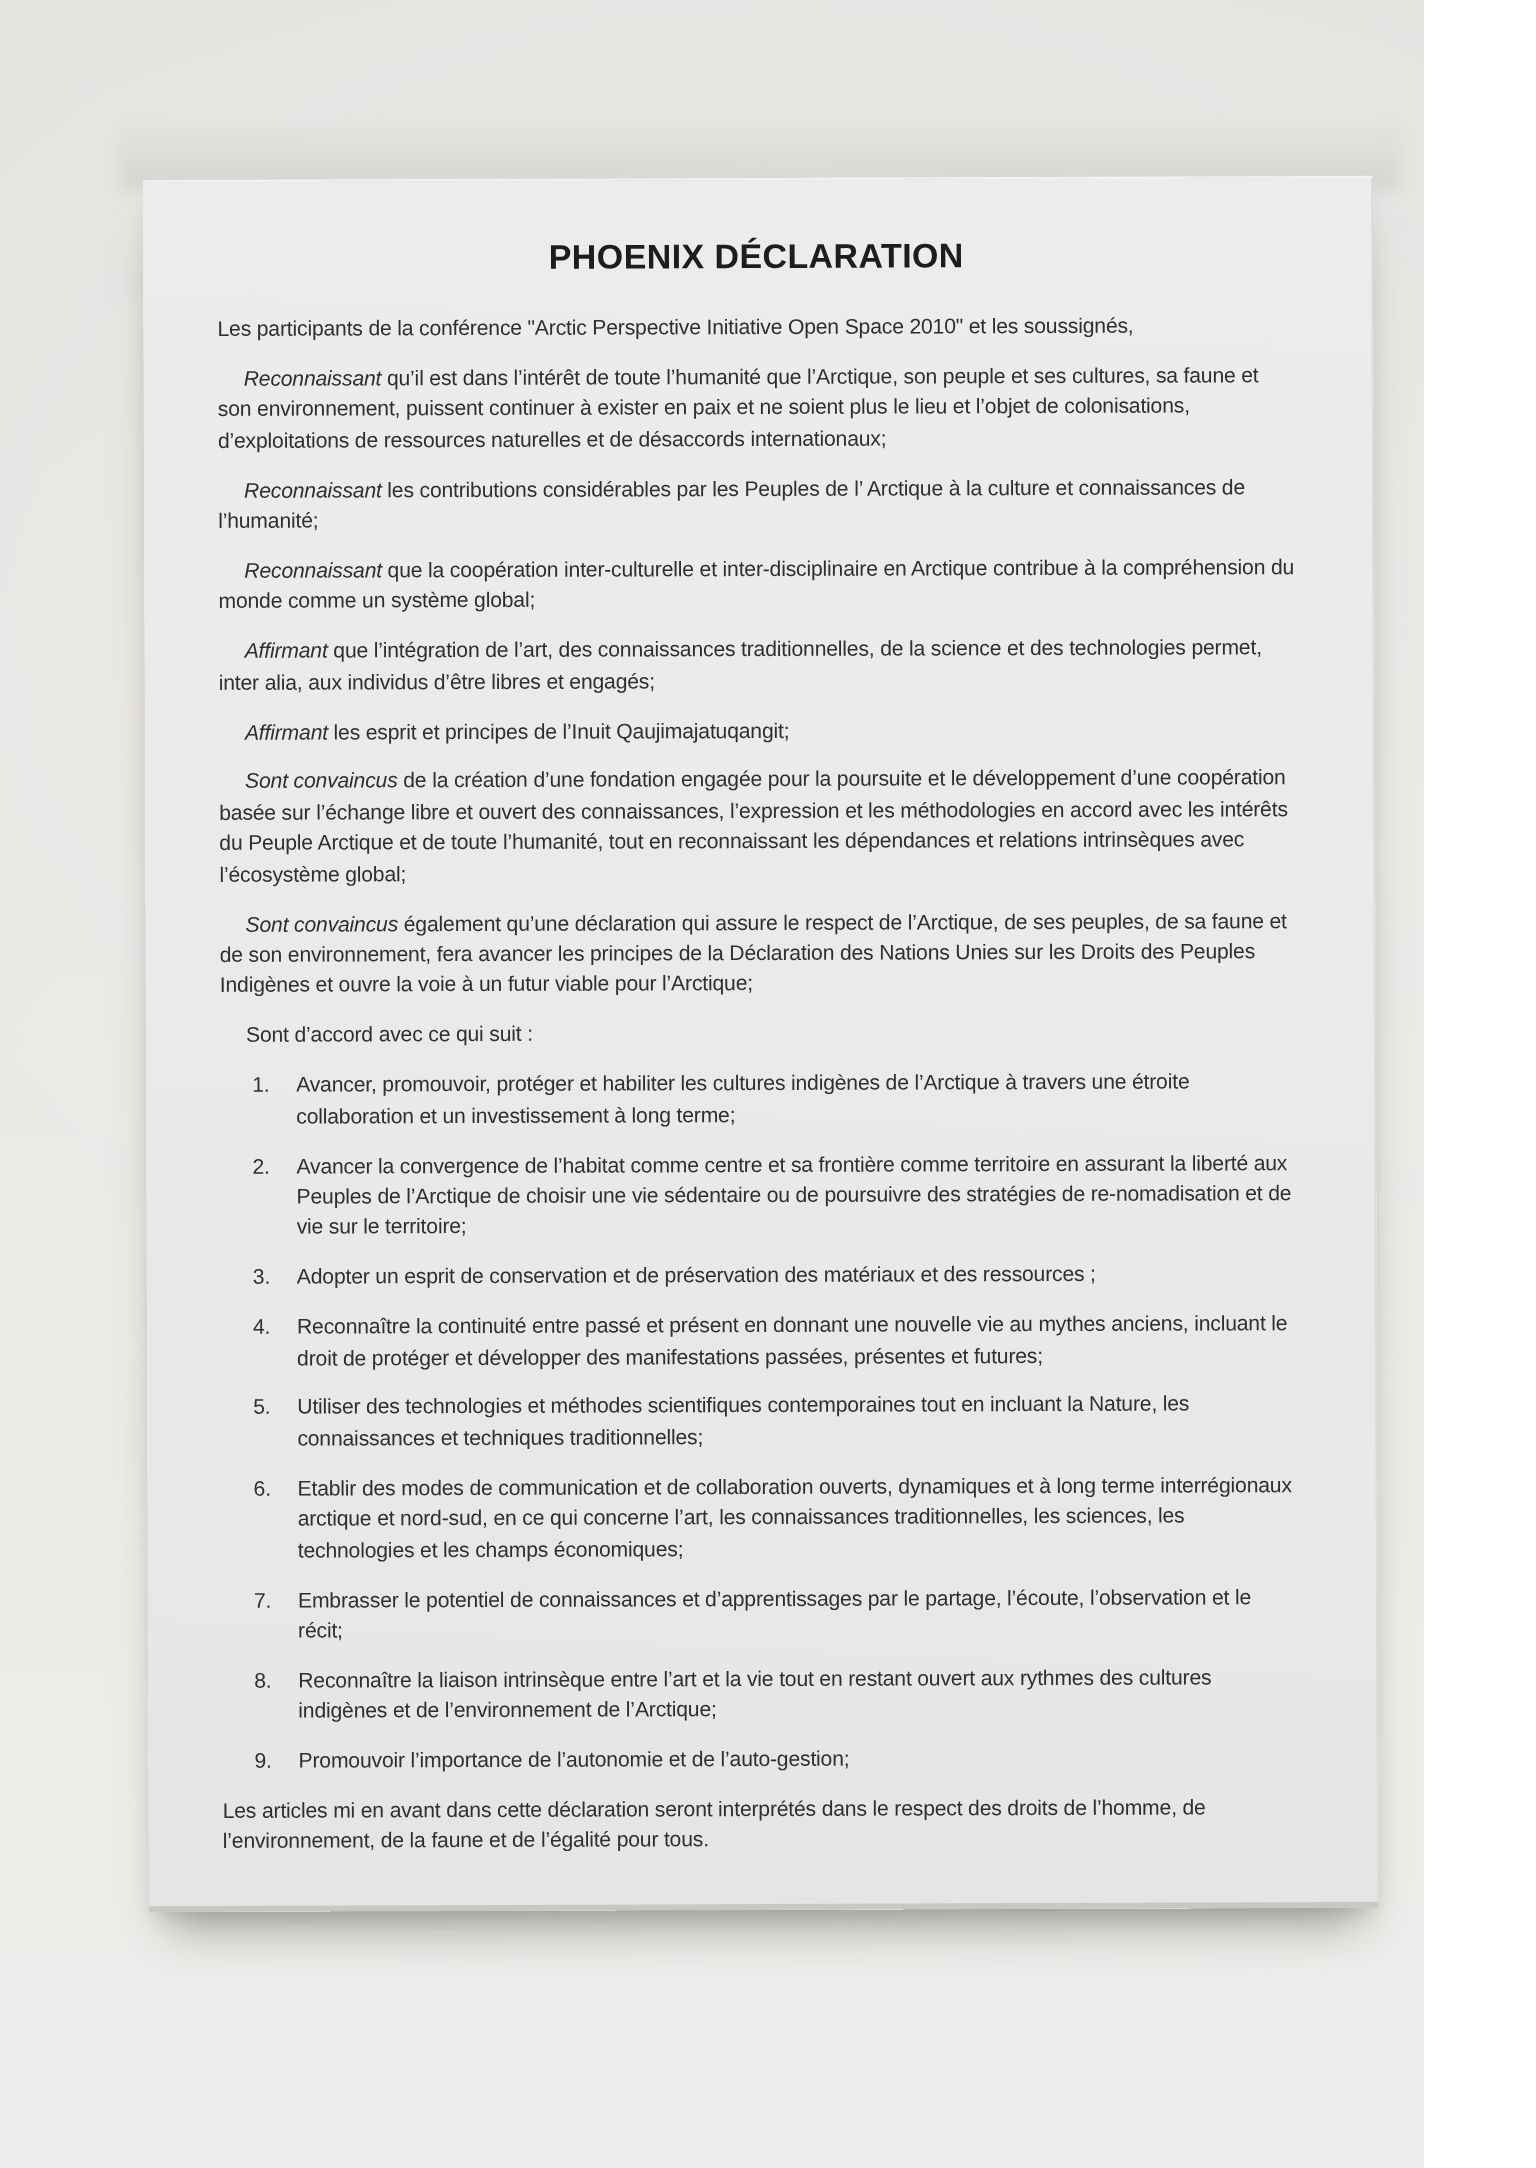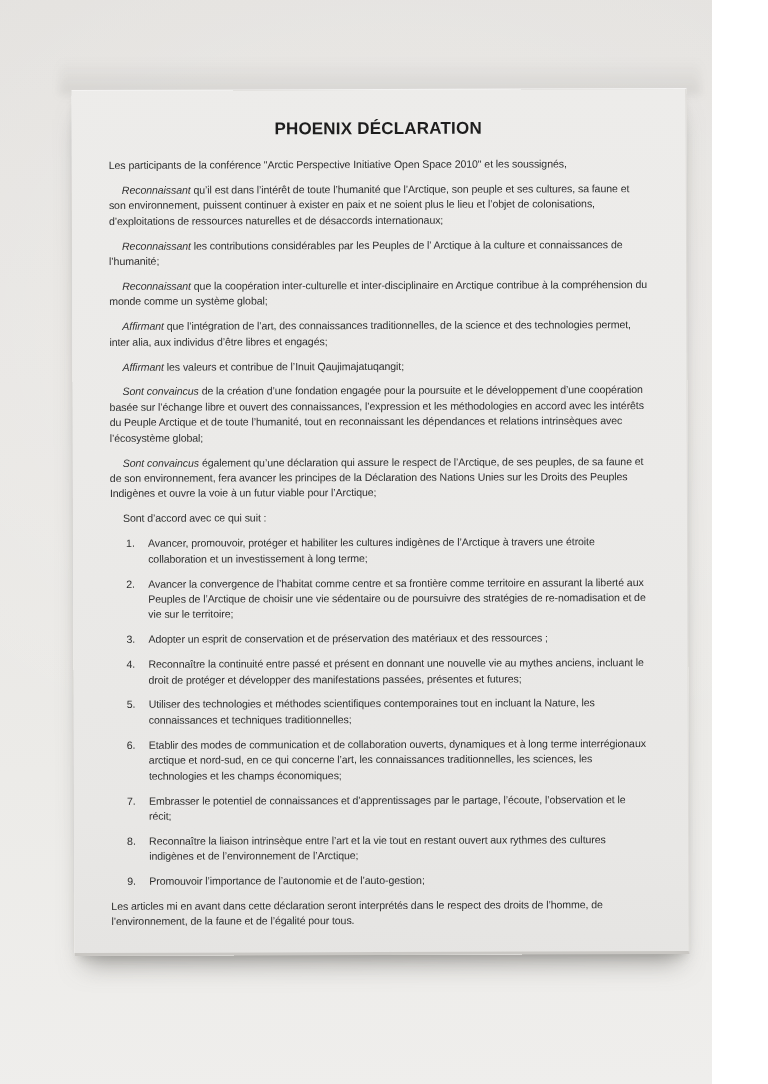--- a/index.html
+++ b/index.html
@@ -90,21 +90,21 @@
     <p>Les participants de la conférence "Arctic Perspective Initiative Open Space 2010" et les soussignés,</p>
 
     <p class="indent"><span class="lead">Reconnaissant</span><span> qu’il est dans l’intérêt de toute l’humanité que l’Arctique, son peuple et ses cultures, sa faune et son environnement, puissent continuer à exister en paix et ne soient plus le lieu et l’objet de colonisations, d’exploitations de ressources naturelles et de désaccords internationaux;</span></p>
 
     <p class="indent"><span class="lead">Reconnaissant</span><span> les contributions considérables par les Peuples de l’ Arctique à la culture et connaissances de l’humanité;</span></p>
 
     <p class="indent"><span class="lead">Reconnaissant</span><span> que la coopération inter-culturelle et inter-disciplinaire en Arctique contribue à la compréhension du monde comme un système global;</span></p>
 
     <p class="indent"><span class="lead">Affirmant</span><span> que l’intégration de l’art, des connaissances traditionnelles, de la science et des technologies permet, inter alia, aux individus d’être libres et engagés;</span></p>
 
-    <p class="indent"><span class="lead">Affirmant</span><span> les valeurs et contribue de l’Inuit Qaujimajatuqangit;</span></p>
+    <p class="indent"><span class="lead">Affirmant</span><span> les esprit et principes de l’Inuit Qaujimajatuqangit;</span></p>
 
     <p class="indent"><span class="lead">Sont convaincus</span><span>  de la création d’une fondation engagée pour la poursuite et le développement d’une coopération basée sur l’échange libre et ouvert des connaissances, l’expression et les méthodologies en accord avec les intérêts du Peuple Arctique et de toute l’humanité, tout en reconnaissant les dépendances et relations intrinsèques avec l’écosystème global;</span></p>
 
     <p class="indent"><span class="lead">Sont convaincus</span><span>  également qu’une déclaration qui assure le respect de l’Arctique, de ses peuples, de sa faune et de son environnement, fera avancer les principes de la Déclaration des Nations Unies sur les Droits des Peuples Indigènes et ouvre la voie à un futur viable pour l’Arctique;</span></p>
 
     <p class="indent">Sont d’accord avec ce qui suit :</p>
 
     <ol class="articles">
       <li class="article">
           <span class="num">1.</span>

